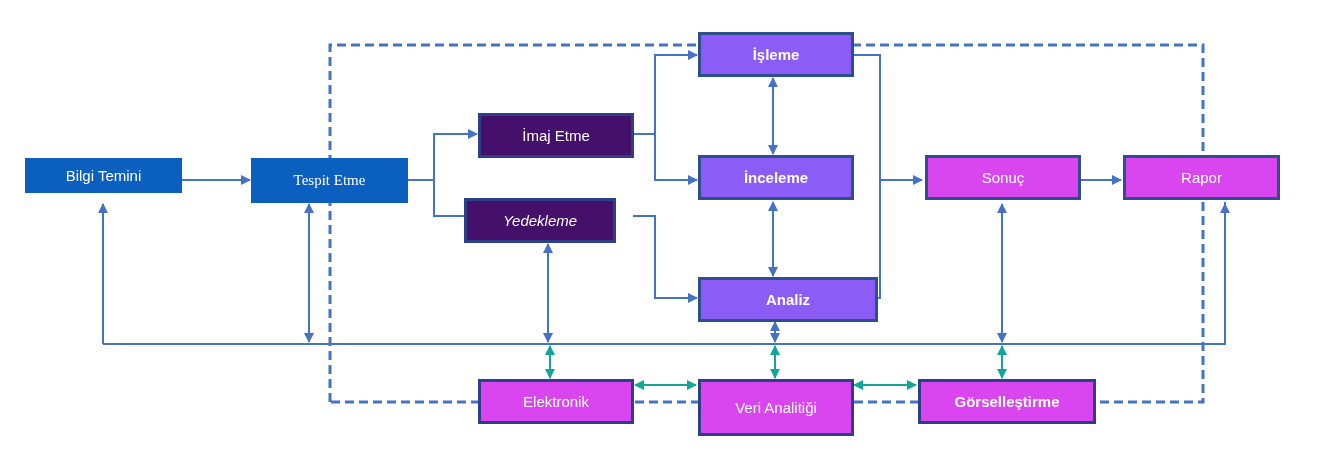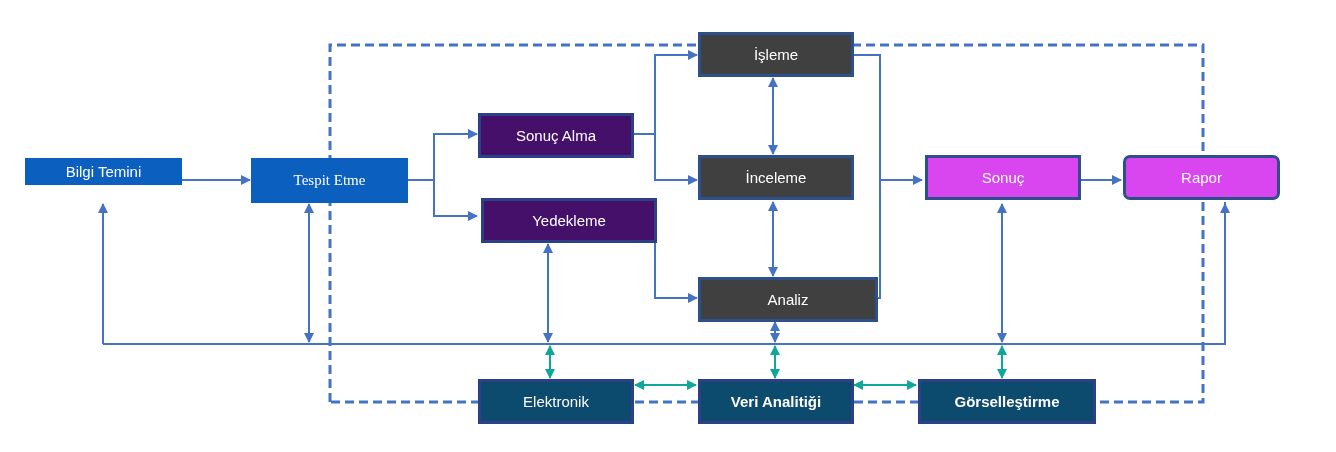--- a/index.html
+++ b/index.html
@@ -3,23 +3,23 @@
 <meta charset="utf-8">
 <style>
   html, body { margin: 0; padding: 0; background: #ffffff; }
   body { width: 1336px; height: 452px; position: relative; overflow: hidden;
          font-family: "Liberation Sans", "DejaVu Sans", sans-serif; }
   #diagram { position: absolute; left: 0; top: 0; }
   .node { position: absolute; box-sizing: border-box; display: flex; align-items: center;
           justify-content: center; color: #ffffff; font-size: 15px; border: 3px solid #2f4f8f; }
   .n-blue { background: #0a5fbf; border-color: #0a5fbf; }
   .n-purple-dark { background: #45106a; border-color: #2d3f86; }
-  .n-light { background: #404040; border-color: #2d4f8c; }
+  .n-light { background: #8b5cf6; border-color: #2d4f8c; font-weight: bold; }
   .n-navy { background: #d946ef; border-color: #2d4f8c; }
-  .n-purple { background: #0c4a6e; border-color: #2d3f86; }
+  .n-purple { background: #d946ef; border-color: #2d3f86; }
 </style>
 </head>
 <body>
 
 <svg id="diagram" width="1336" height="452">
   <defs>
     <marker id="arr" viewBox="0 0 10 10" refX="9" refY="5" markerWidth="5" markerHeight="5" orient="auto-start-reverse">
       <path d="M0,0 L10,5 L0,10 z" fill="#4472c4"></path>
     </marker>
     <marker id="arrT" viewBox="0 0 10 10" refX="9" refY="5" markerWidth="5" markerHeight="5" orient="auto-start-reverse">
@@ -50,24 +50,24 @@
   </g>
   <g stroke="#10a69a" stroke-width="2" fill="none">
     <line x1="550" y1="346" x2="550" y2="378" marker-start="url(#arrT)" marker-end="url(#arrT)"></line>
     <line x1="775" y1="346" x2="775" y2="378" marker-start="url(#arrT)" marker-end="url(#arrT)"></line>
     <line x1="1002" y1="346" x2="1002" y2="378" marker-start="url(#arrT)" marker-end="url(#arrT)"></line>
     <line x1="635" y1="385" x2="696" y2="385" marker-start="url(#arrT)" marker-end="url(#arrT)"></line>
     <line x1="854" y1="385" x2="916" y2="385" marker-start="url(#arrT)" marker-end="url(#arrT)"></line>
   </g>
 </svg>
 
-<div class="node n-blue" style="left:25px;top:158px;width:157px;height:27px;">Bilgi Temini</div>
+<div class="node n-blue" style="left:25px;top:158px;width:157px;height:35px;">Bilgi Temini</div>
 <div class="node n-blue" style="left:251px;top:158px;width:157px;height:45px;font-family:Liberation Serif, serif;">Tespit Etme</div>
-<div class="node n-purple-dark" style="left:478px;top:113px;width:156px;height:45px;">Sonuç Alma</div>
-<div class="node n-purple-dark" style="left:481px;top:198px;width:176px;height:45px;">Yedekleme</div>
+<div class="node n-purple-dark" style="left:478px;top:113px;width:156px;height:45px;">İmaj Etme</div>
+<div class="node n-purple-dark" style="left:464px;top:198px;width:152px;height:45px;font-style:italic;">Yedekleme</div>
 <div class="node n-light" style="left:698px;top:32px;width:156px;height:45px;">İşleme</div>
 <div class="node n-light" style="left:698px;top:155px;width:156px;height:45px;">İnceleme</div>
 <div class="node n-light" style="left:698px;top:277px;width:180px;height:45px;">Analiz</div>
 <div class="node n-navy" style="left:925px;top:155px;width:156px;height:45px;">Sonuç</div>
-<div class="node n-navy" style="left:1123px;top:155px;width:157px;height:45px;border-radius:7px;">Rapor</div>
+<div class="node n-navy" style="left:1123px;top:155px;width:157px;height:45px;">Rapor</div>
 <div class="node n-purple" style="left:478px;top:379px;width:156px;height:45px;">Elektronik</div>
-<div class="node n-purple" style="left:698px;top:379px;width:156px;height:45px;font-weight:bold;">Veri Analitiği</div>
+<div class="node n-purple" style="left:698px;top:379px;width:156px;height:57px;">Veri Analitiği</div>
 <div class="node n-purple" style="left:918px;top:379px;width:178px;height:45px;font-weight:bold;">Görselleştirme</div>
 
 </body></html>

